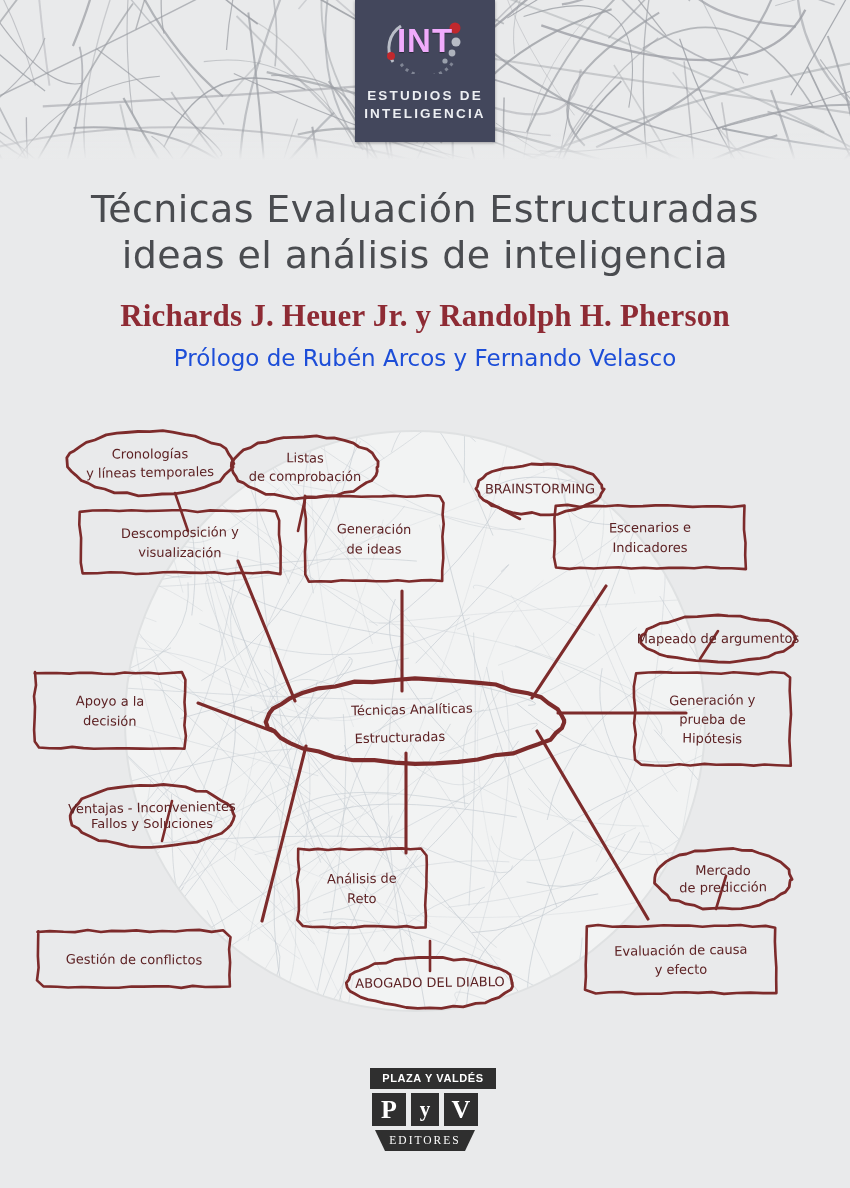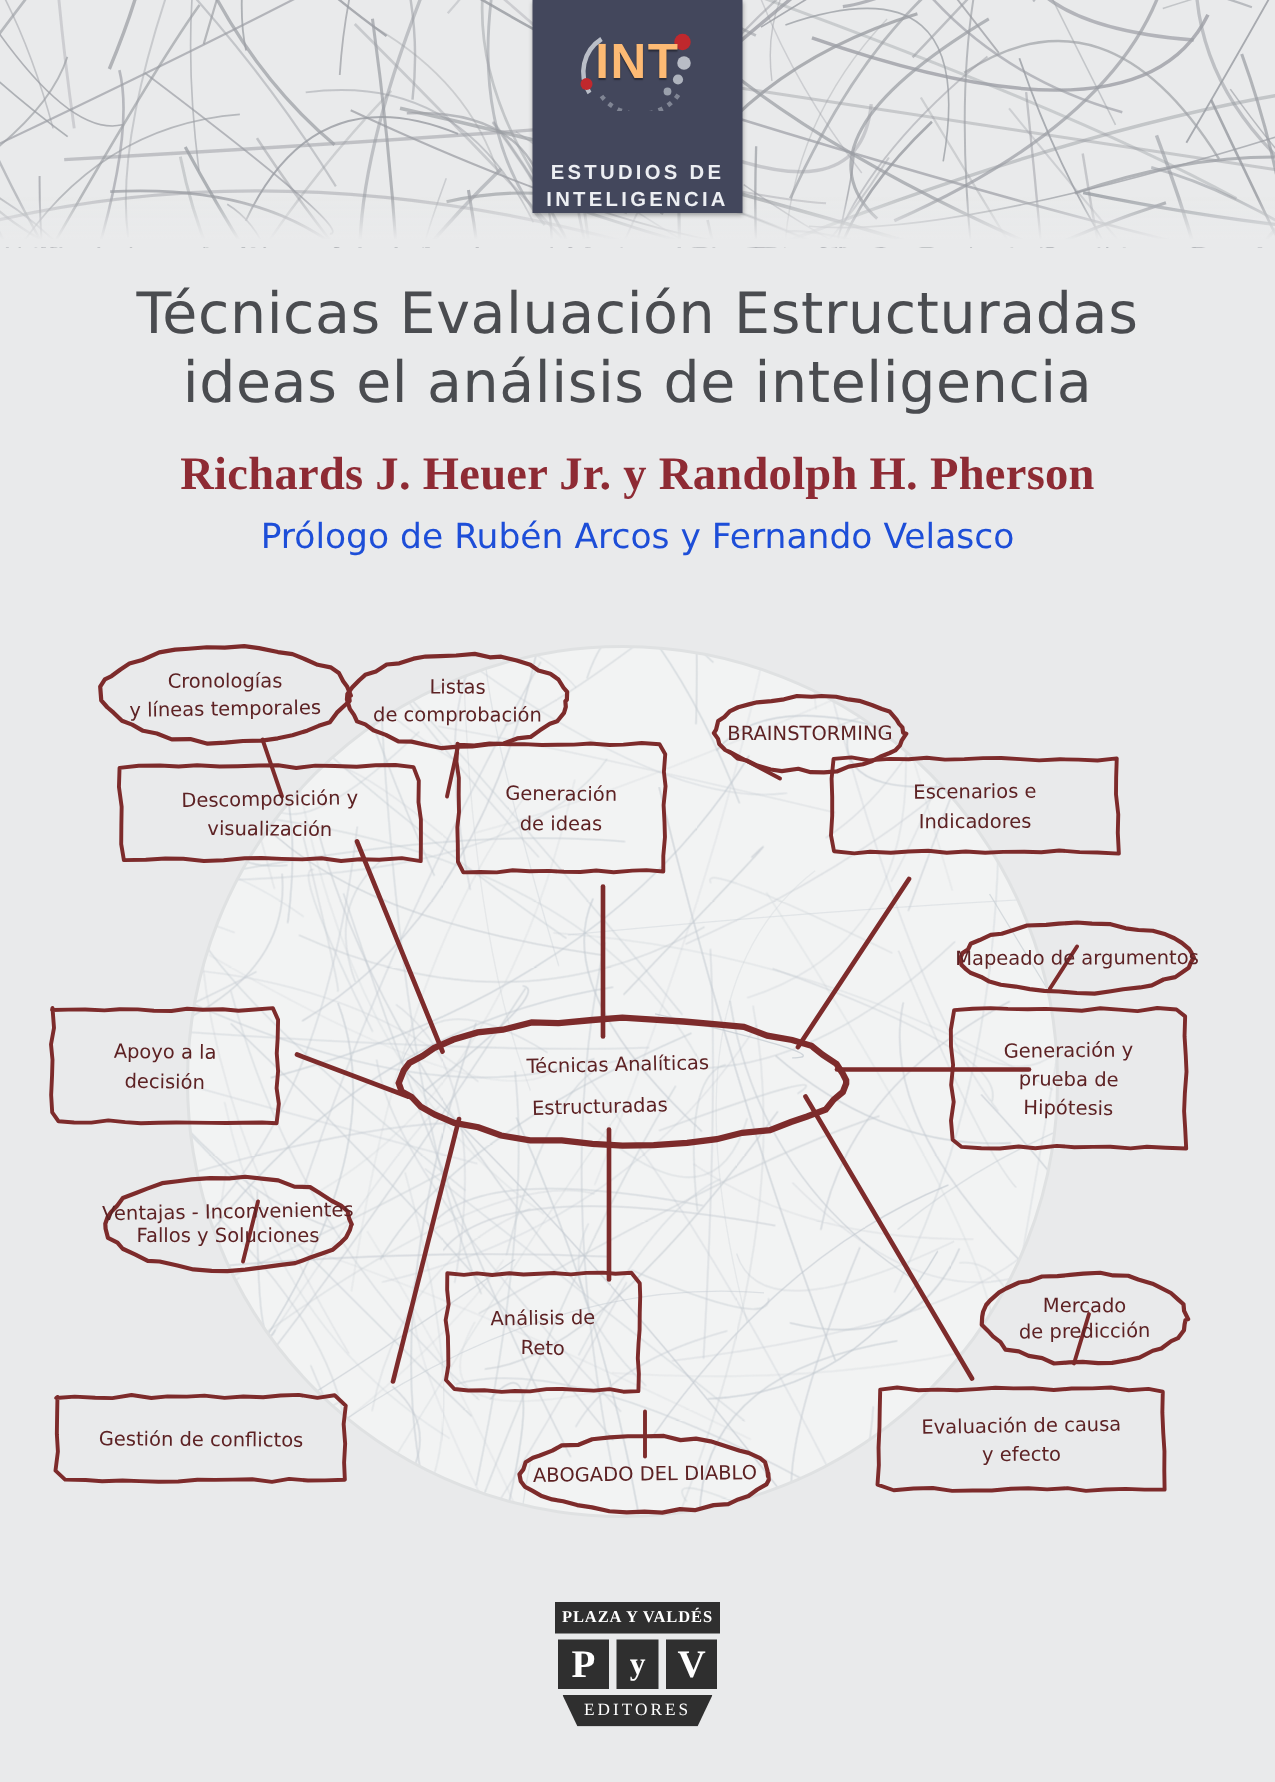--- a/index.html
+++ b/index.html
@@ -27,27 +27,27 @@
     position:absolute;left:355px;top:0;width:140px;height:142px;
     background:#43475c;
     box-shadow:0 1px 3px rgba(0,0,0,.35);
     z-index:5;
   }
   #int-logo .mark{
     position:absolute;left:0;top:16px;width:140px;height:58px;
   }
   #int-logo .int-word{
     position:absolute;left:0;top:22px;width:140px;text-align:center;
-    color:#fdba74;font-weight:bold;font-size:33px;letter-spacing:1px;
+    color:#f0abfc;font-weight:bold;font-size:33px;letter-spacing:1px;
     font-family:"Liberation Sans", sans-serif;
     text-shadow:0 1px 1px rgba(0,0,0,.4);
   }
   #int-logo .sub1,#int-logo .sub2{
     position:absolute;left:0;width:140px;text-align:center;
-    color:#eceef2;font-weight:bold;font-size:13.5px;letter-spacing:2.2px;margin-top:19px;
+    color:#eceef2;font-weight:bold;font-size:13.5px;letter-spacing:2.2px;
   }
   #int-logo .sub1{top:88px;}
   #int-logo .sub2{top:106px;}
   
   #title-block{
     position:absolute;left:0;top:186px;width:850px;text-align:center;
   }
   .title-line{
     color:#4a4c50;font-size:38px;line-height:46px;font-weight:400;
     letter-spacing:.4px;
@@ -72,24 +72,24 @@
     font-family:"DejaVu Sans", sans-serif;
     fill:#5d2224;
     font-size:13px;
   }
   
   #publisher{
     position:absolute;left:364px;top:1068px;width:122px;height:92px;
     z-index:4;
   }
   #publisher .pv-top{
-    position:absolute;left:6px;top:0;width:110px;height:21px;
+    position:absolute;left:6px;top:0;width:126px;height:21px;
     background:#2f2f2f;color:#fff;font-weight:bold;font-size:11px;
     letter-spacing:.6px;text-align:center;line-height:21px;
-    font-family:Liberation Serif, serif;
+    font-family:Liberation Sans, sans-serif;
   }
   #publisher .pv-mid{
     position:absolute;left:0;top:25px;width:122px;height:33px;
     display:flex;justify-content:center;gap:5px;
   }
   #publisher .pv-mid span{
     background:#2f2f2f;color:#fff;font-weight:bold;
     font-family:"Liberation Serif", serif;
     display:inline-block;line-height:33px;text-align:center;
   }

